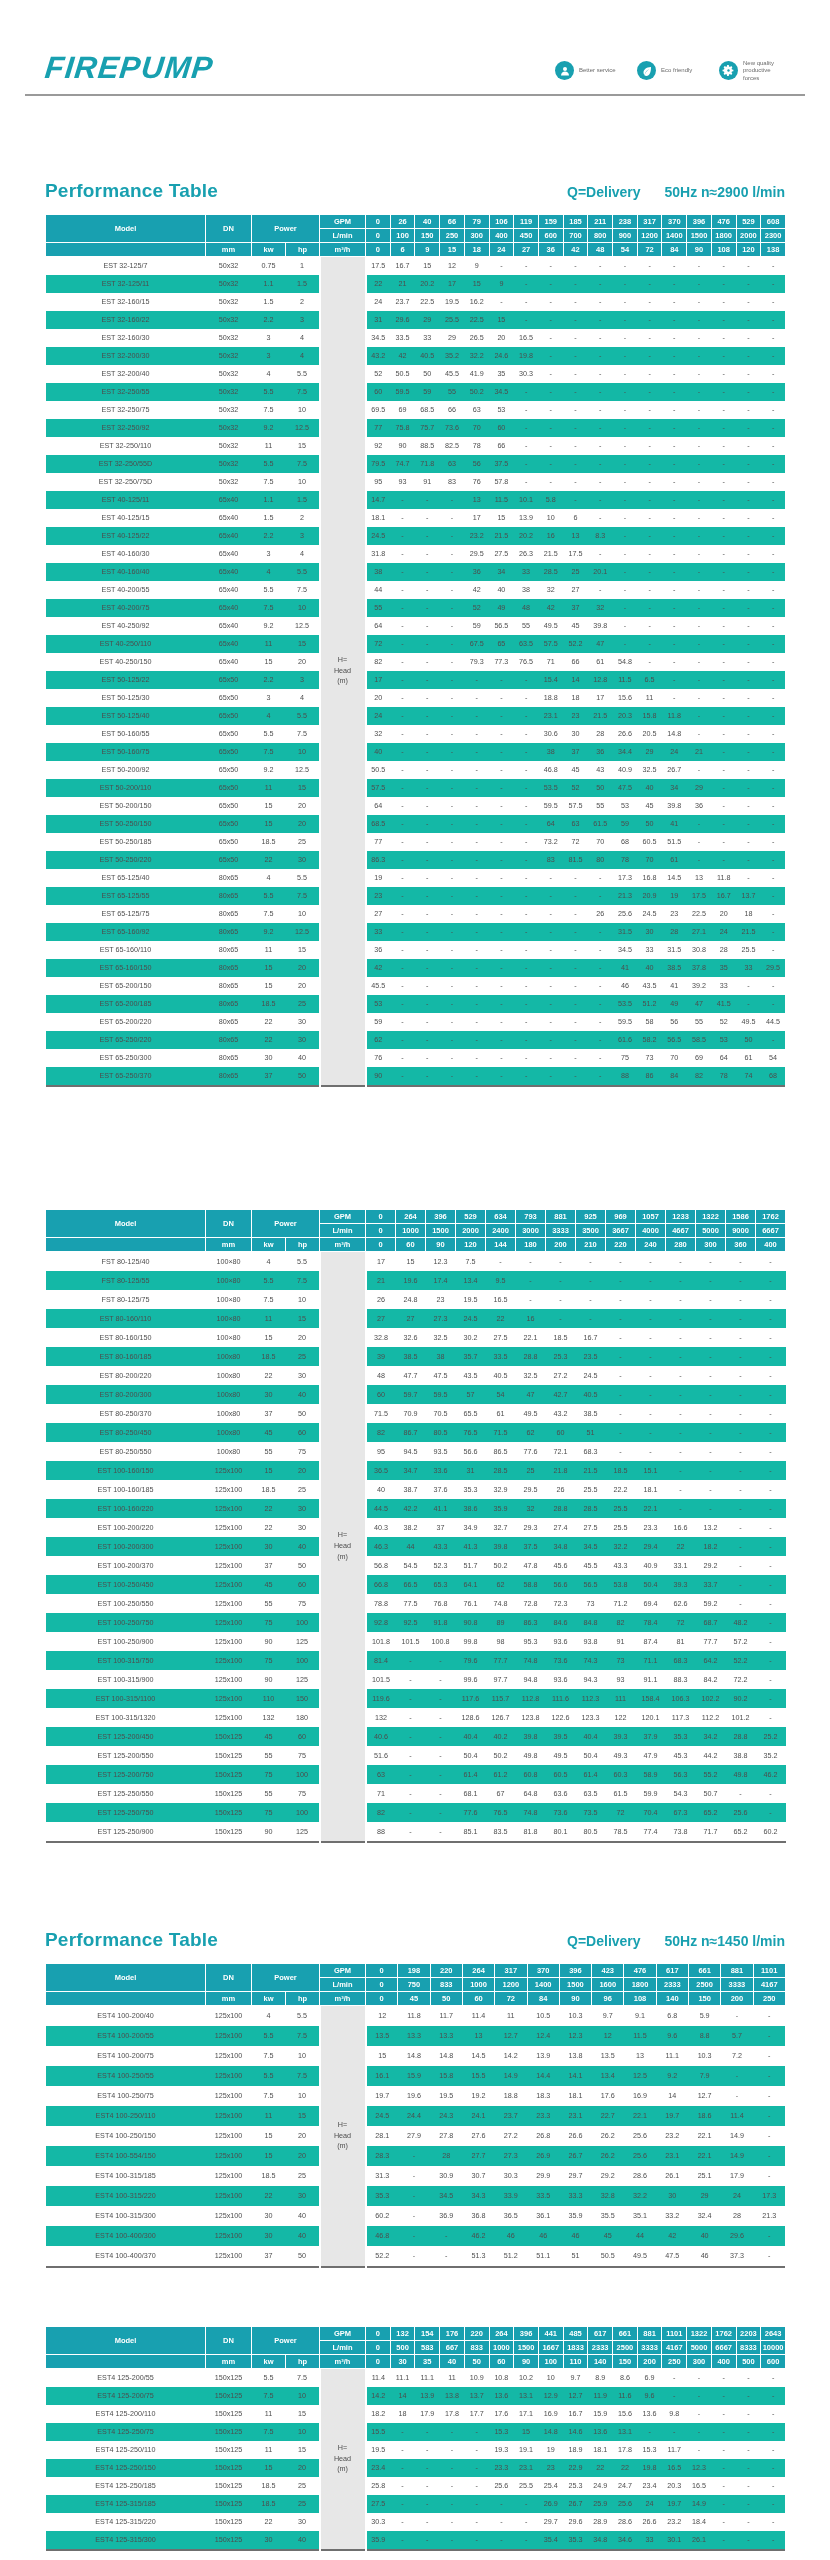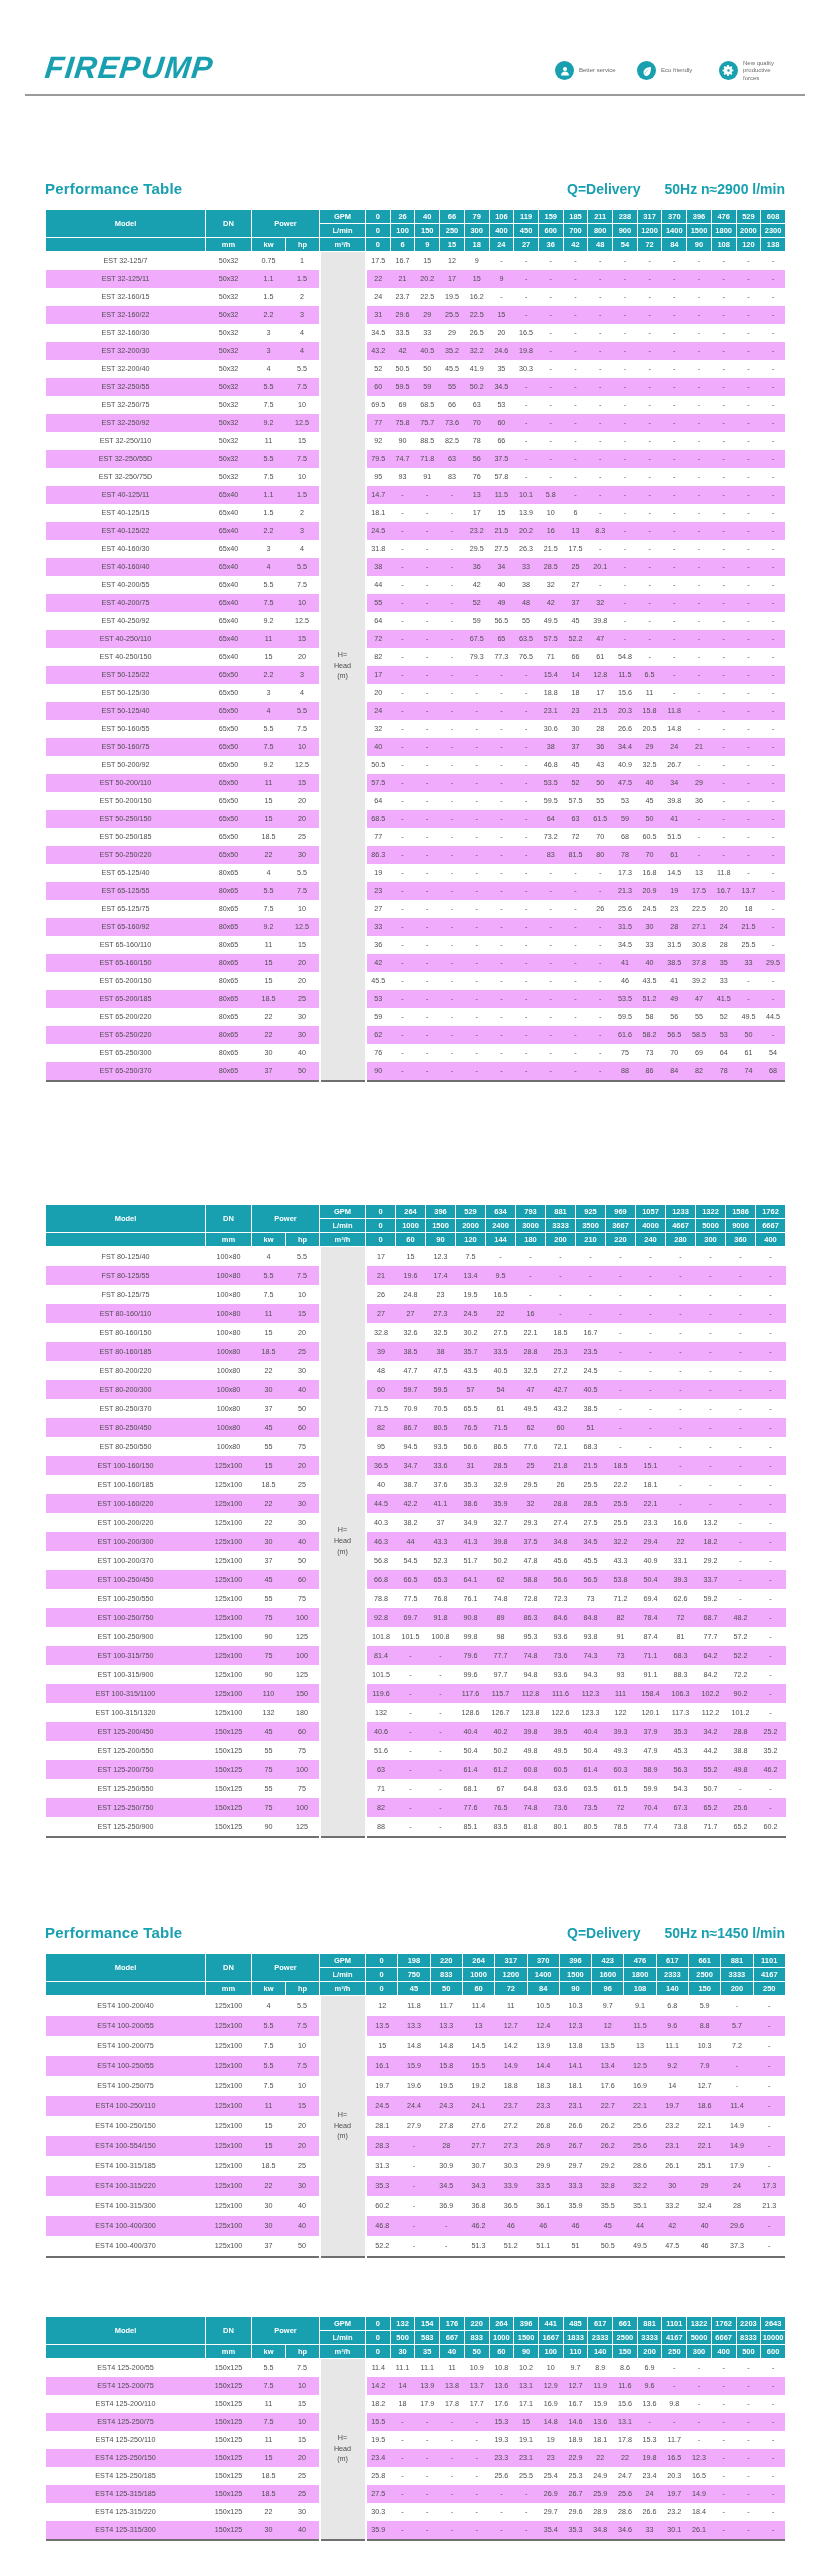--- a/index.html
+++ b/index.html
@@ -20,41 +20,41 @@
     width:19px;height:19px;border-radius:50%;background:#18a0b0;color:#fff;
     display:flex;align-items:center;justify-content:center;font-size:12px;flex:0 0 auto;
   }
   .badge-circle svg{display:block;}
   .badge-label{font-size:6px;color:#6b6b6b;width:42px;line-height:1.25;}
   .rule{width:780px;margin:8px auto 0;border-top:2px solid #9a9a9a;}
   
   .sec-head{display:flex;justify-content:space-between;align-items:baseline;}
   .sec1{margin-top:84px;}
   .sec2{margin-top:86px;}
-  .sec-title{color:#18a0b0;font-size:15px;font-weight:bold;letter-spacing:.2px;}
+  .sec-title{color:#18a0b0;font-size:19px;font-weight:bold;letter-spacing:.2px;}
   .sec-sub{color:#18a0b0;font-size:14px;font-weight:bold;}
   .sec-sub .freq{margin-left:20px;}
   .tbl-wrap{margin-top:12px;}
   .gap-t2{margin-top:122px;}
   .gap-t4{margin-top:58px;}
   
   table.perf{border-collapse:collapse;table-layout:fixed;width:740px;border-bottom:2px solid #6f6f6f;}
   table.perf th{
     background:#18a0b0;color:#fff;font-weight:bold;border:1px solid #fff;
     font-size:7.5px;padding:0;height:13px;line-height:1;white-space:nowrap;overflow:hidden;
   }
   table.perf td{
     font-size:7.2px;color:#4d4d4d;text-align:center;padding:0;line-height:1;
     white-space:nowrap;overflow:hidden;
   }
   table.t1 tbody td{height:18px;}
   table.t2 tbody td{height:19px;}
   table.t3 tbody td{height:20px;}
   table.t4 tbody td{height:18px;}
-  tr.alt{background:#f0abfc;}
+  tr.alt{background:#14b8a6;}
   td.model{font-size:7.5px;}
   td.dash{color:#a8a8a8;}
   td.headcol{
     background:#e7e7e7;border-left:2px solid #fff;border-right:2px solid #fff;
     font-size:7.5px;color:#555;vertical-align:middle;
   }
   td.headcol div{line-height:1.5;}
 </style>
 </head>
 <body>
@@ -1734,21 +1734,21 @@
               <td>59.2</td>
               <td class="dash">-</td>
               <td class="dash">-</td>
             </tr>
             <tr class="alt">
               <td class="model">EST 100-250/750</td>
               <td>125x100</td>
               <td>75</td>
               <td>100</td>
               <td>92.8</td>
-              <td>69.7</td>
+              <td>92.5</td>
               <td>91.8</td>
               <td>90.8</td>
               <td>89</td>
               <td>86.3</td>
               <td>84.6</td>
               <td>84.8</td>
               <td>82</td>
               <td>78.4</td>
               <td>72</td>
               <td>68.7</td>

